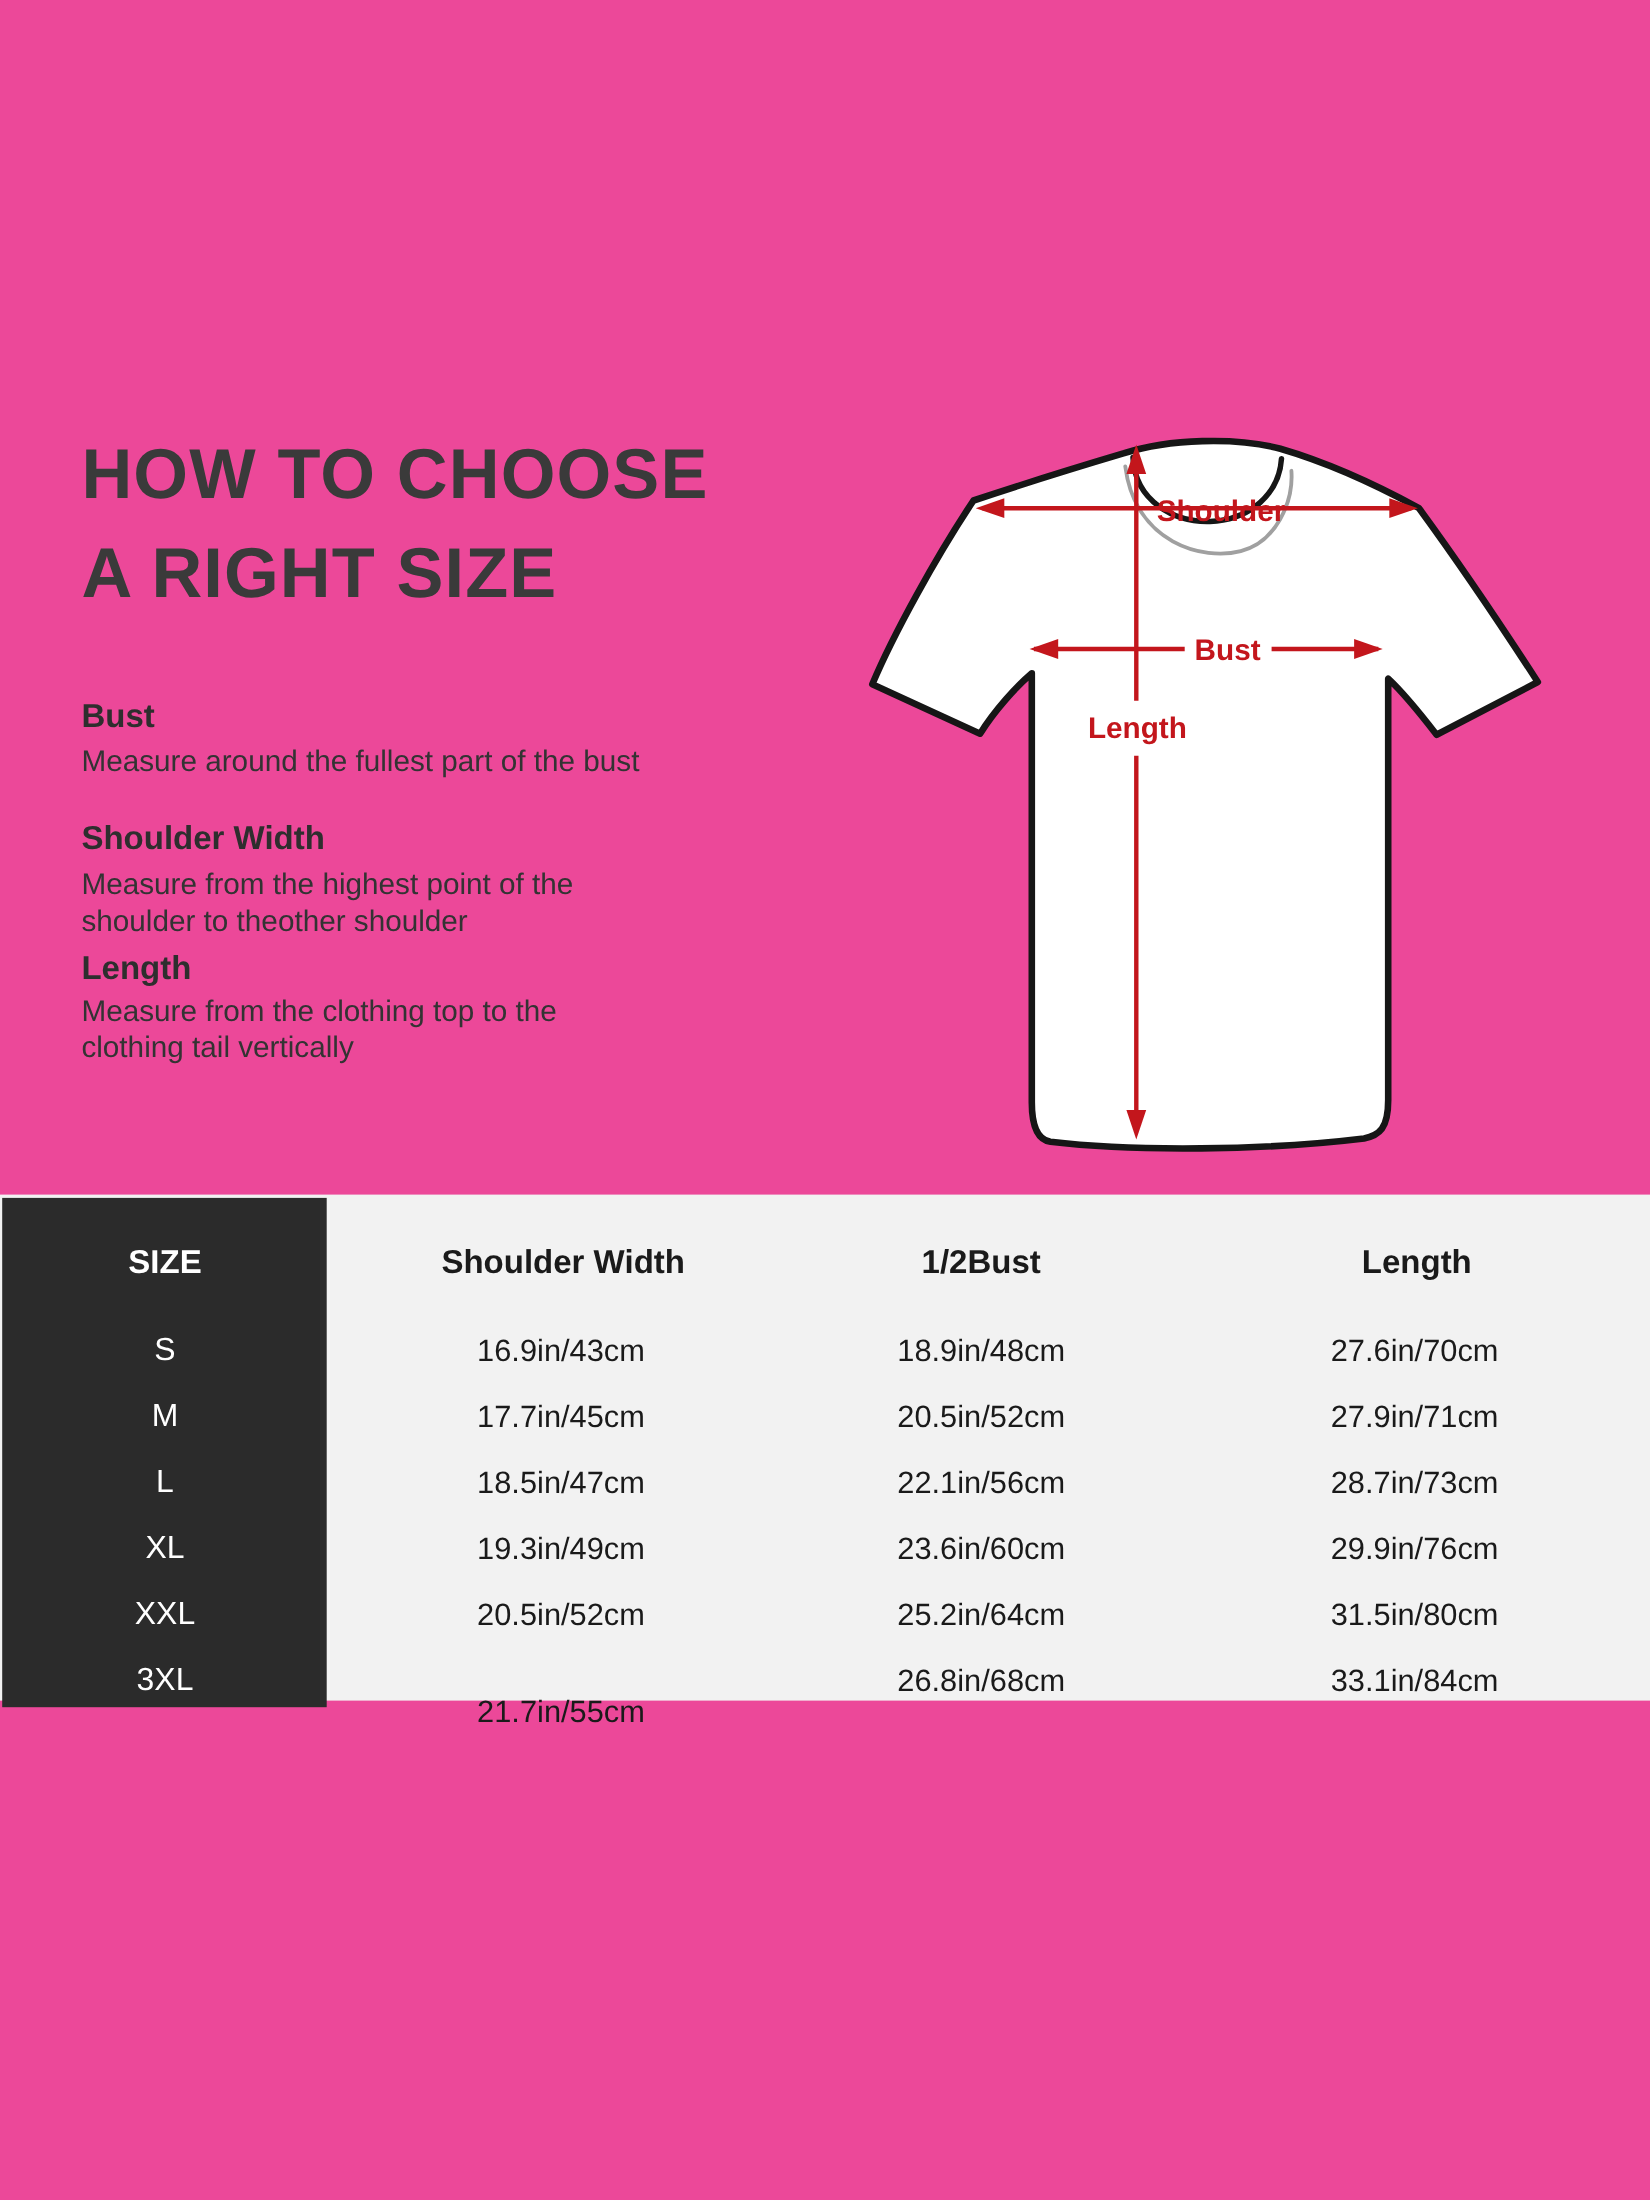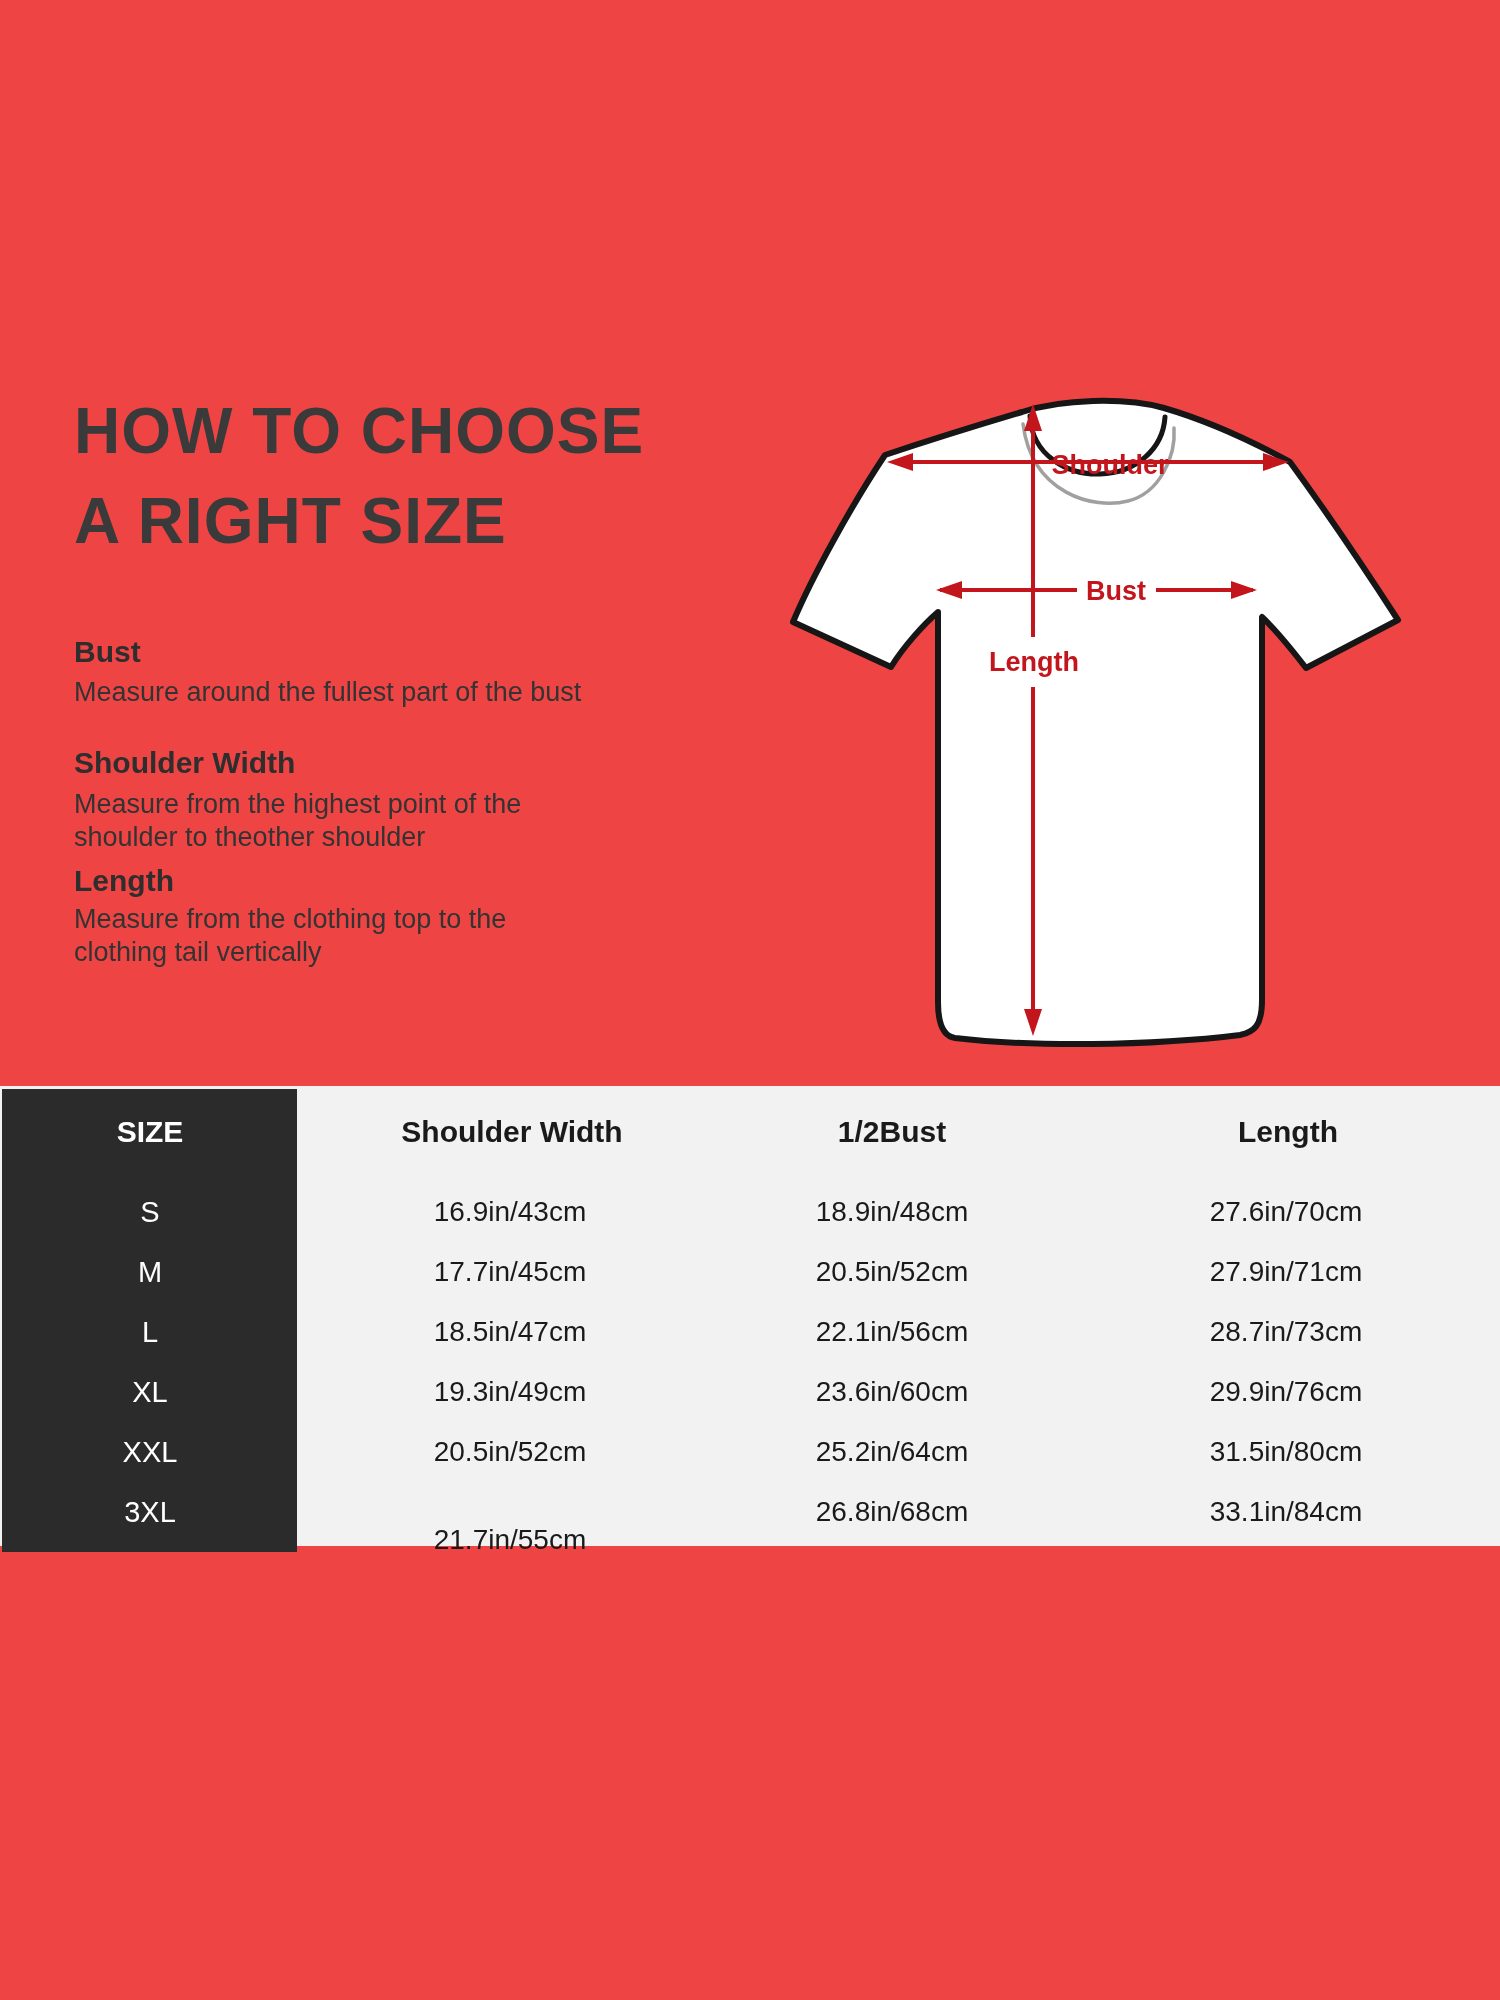--- a/index.html
+++ b/index.html
@@ -1,17 +1,17 @@
 <!DOCTYPE html>
 <html><head>
 <meta charset="utf-8">
 <style>
   html,body{margin:0;padding:0;background:#ffffff;}
   .canvas{
-    position:relative;width:1500px;height:2000px;background:#ef4444;
+    position:relative;width:1500px;height:2000px;background:#ec4899;
     font-family:"Liberation Sans", sans-serif;overflow:hidden;
   }
   .abs{position:absolute;line-height:1;}
   .title-line{
     left:74px;font-size:64px;font-weight:bold;color:#3a3a3a;letter-spacing:1px;
     white-space:nowrap;
   }
   .instr-heading{
     left:74px;font-size:30px;font-weight:bold;color:#2e2e2e;white-space:nowrap;
   }
@@ -24,21 +24,21 @@
   .tee-collar-shadow{fill:none;stroke:#a0a0a0;stroke-width:3.5;stroke-linecap:round;}
   .red-line{stroke:#c3161c;stroke-width:4;}
   .red-head{fill:#c3161c;}
   .red-label{
     font-family:"Liberation Sans", sans-serif;font-size:27px;font-weight:bold;fill:#c3161c;
   }
   .table-bg{left:0;top:1086px;width:1500px;height:460px;background:#f2f2f2;}
   .table-dark-col{left:2px;top:1089px;width:295px;height:463px;background:#2b2b2b;}
   .cell{
     position:absolute;transform:translate(-50%,-50%);white-space:nowrap;
-    font-size:28px;color:#1a1a1a;line-height:1;
+    font-size:28px;color:#1a1a1a;line-height:1;margin-top:16px;
   }
   .cell.hdr{font-weight:bold;font-size:30px;}
   .cell.sizecol{color:#ffffff;font-size:29px;}
   .cell.sizecol.hdr{font-size:30px;}
   .footnote{
     left:62px;top:1610px;font-size:27px;color:#222222;white-space:pre;
   }
 </style>
 </head>
 <body>

